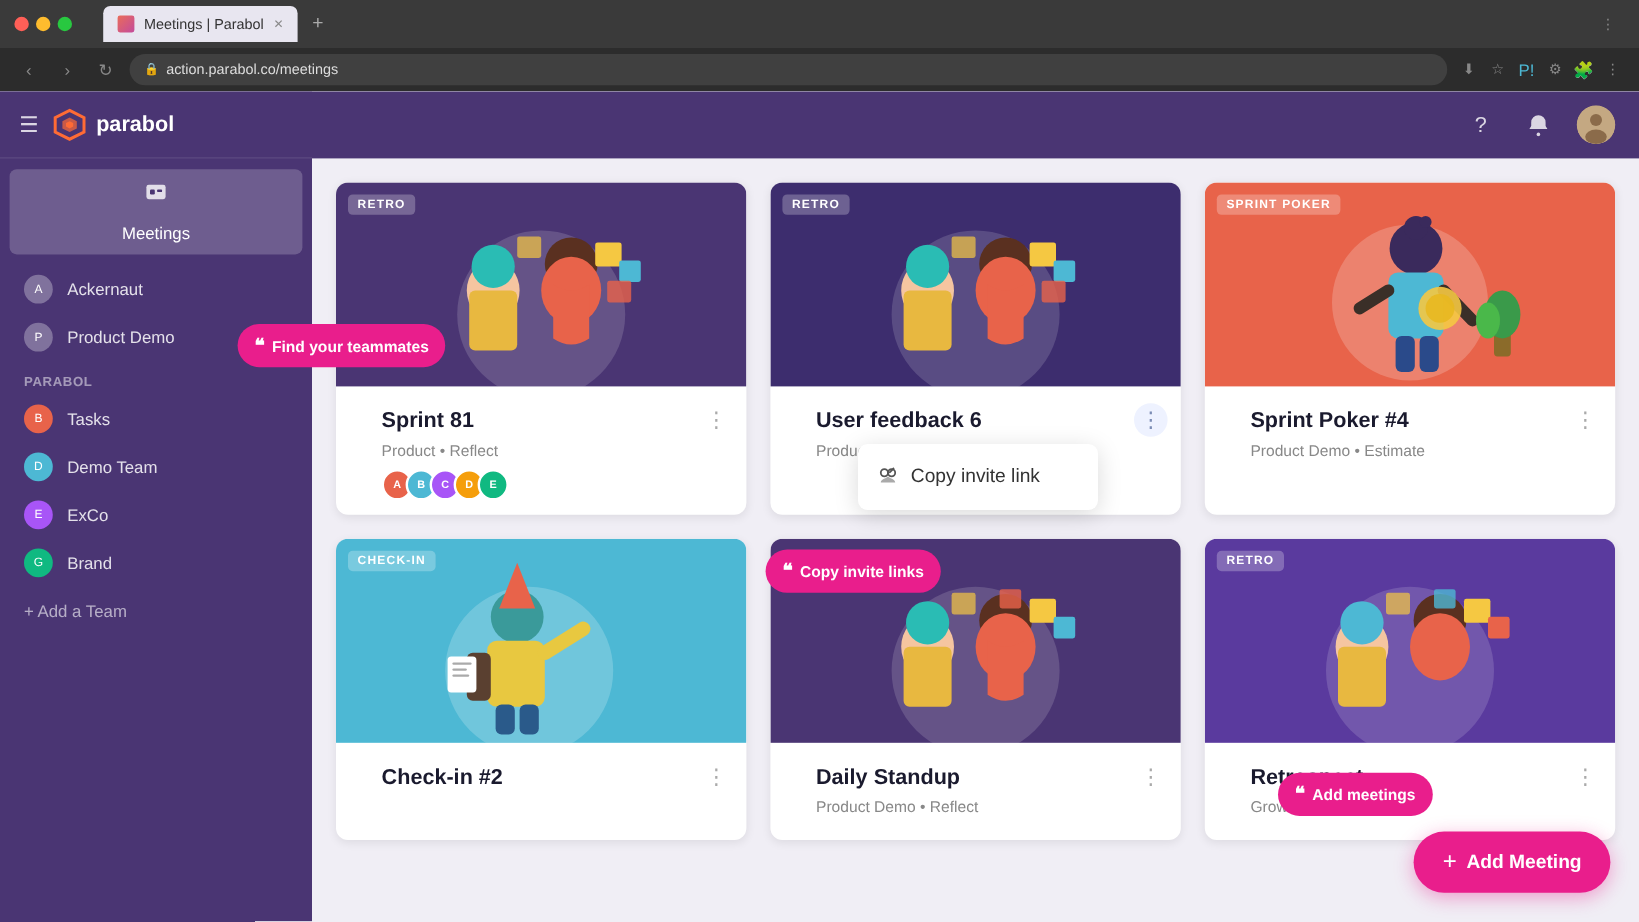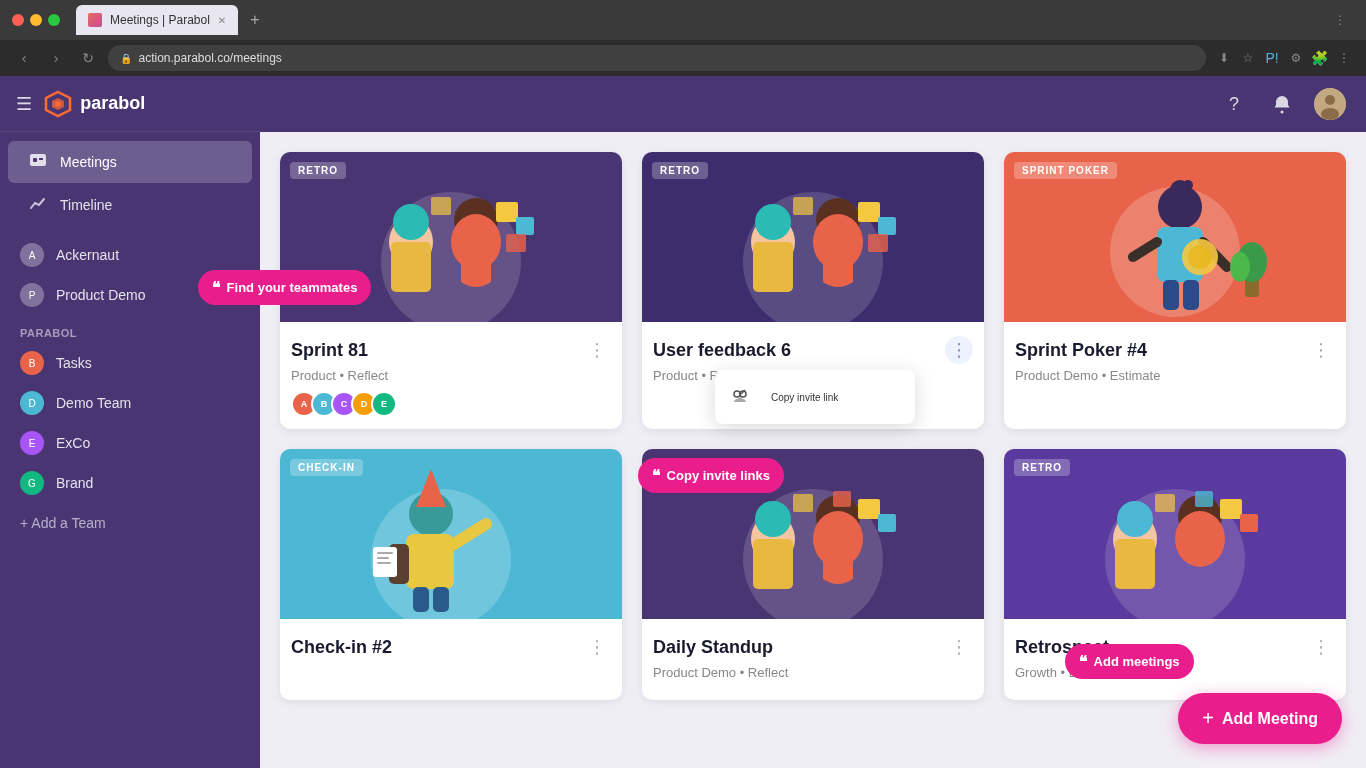--- a/index.html
+++ b/index.html
@@ -6,21 +6,21 @@
     body { font-family: -apple-system, BlinkMacSystemFont, 'Segoe UI', sans-serif; background: #f0eef5; width: 1366px; height: 768px; overflow: hidden; display: flex; flex-direction: column; }
 
     
     .browser-chrome { background: #3a3a3a; height: 40px; display: flex; align-items: center; padding: 0 12px; gap: 8px; flex-shrink: 0; }
     .traffic-lights { display: flex; gap: 6px; }
     .traffic-light { width: 12px; height: 12px; border-radius: 50%; }
     .tl-red { background: #ff5f57; }
     .tl-yellow { background: #febc2e; }
     .tl-green { background: #28c840; }
     .tab-bar { display: flex; align-items: center; gap: 4px; flex: 1; margin-left: 8px; }
-    .tab { background: #5a5a5a; color: #ccc; font-size: 12px; padding: 4px 12px; border-radius: 6px 6px 0 0; display: flex; align-items: center; gap: 8px; height: 30px; }
+    .tab { background: #5a5a5a; color: #ccc; font-size: 12px; padding: 4px 12px; border-radius: 6px 6px 0 0; display: flex; align-items: center; gap: 8px; height: 30px; margin-left: 10px; }
     .tab.active { background: #e8e6f0; color: #333; }
     .tab-favicon { width: 14px; height: 14px; border-radius: 2px; background: linear-gradient(135deg, #e96c5a, #c44b9c); }
     .tab-close { font-size: 10px; color: #888; cursor: pointer; }
     .new-tab { background: none; border: none; color: #aaa; font-size: 16px; cursor: pointer; padding: 0 8px; }
 
     
     .address-bar { background: #2c2c2c; height: 36px; display: flex; align-items: center; padding: 0 12px; gap: 8px; flex-shrink: 0; }
     .nav-btn { background: none; border: none; color: #888; font-size: 14px; cursor: pointer; width: 24px; height: 24px; display: flex; align-items: center; justify-content: center; border-radius: 50%; }
     .url-bar { flex: 1; background: #404040; border-radius: 20px; height: 26px; display: flex; align-items: center; padding: 0 12px; color: #ddd; font-size: 12px; }
     .url-lock { margin-right: 6px; color: #aaa; font-size: 10px; }
@@ -31,21 +31,21 @@
     .app { display: flex; flex: 1; overflow: hidden; }
 
     
     .sidebar { width: 260px; background: #4a3573; flex-shrink: 0; display: flex; flex-direction: column; overflow-y: auto; }
     .sidebar-header { height: 56px; display: flex; align-items: center; padding: 0 16px; gap: 12px; border-bottom: 1px solid rgba(255,255,255,0.1); }
     .hamburger { color: rgba(255,255,255,0.8); font-size: 18px; cursor: pointer; }
     .logo { display: flex; align-items: center; gap: 8px; }
     .logo-icon { width: 28px; height: 28px; }
     .logo-text { color: white; font-size: 18px; font-weight: 600; }
     .sidebar-nav { padding: 8px 0; }
-    .nav-item { display: flex; align-items: center; gap: 12px; padding: 10px 20px; color: rgba(255,255,255,0.85); font-size: 14px; cursor: pointer; border-radius: 6px; margin: 1px 8px; }
+    .nav-item { display: flex; align-items: center; gap: 12px; padding: 10px 20px; color: rgba(255,255,255,0.85); font-size: 14px; cursor: pointer; border-radius: 6px; margin: 1px 8px; flex-direction: column; }
     .nav-item.active { background: rgba(255,255,255,0.2); color: white; }
     .nav-icon { font-size: 16px; width: 20px; text-align: center; }
     .sidebar-section { padding: 12px 20px 4px; color: rgba(255,255,255,0.5); font-size: 11px; font-weight: 600; text-transform: uppercase; letter-spacing: 0.5px; }
     .team-item { display: flex; align-items: center; gap: 12px; padding: 8px 20px; color: rgba(255,255,255,0.85); font-size: 14px; cursor: pointer; }
     .team-avatar { width: 24px; height: 24px; border-radius: 50%; background: rgba(255,255,255,0.3); display: flex; align-items: center; justify-content: center; font-size: 10px; color: white; }
     .add-team { display: flex; align-items: center; gap: 12px; padding: 8px 20px; color: rgba(255,255,255,0.6); font-size: 14px; cursor: pointer; margin-top: 4px; }
 
     
     .main-content { flex: 1; display: flex; flex-direction: column; overflow: hidden; }
     .top-bar { background: #4a3573; height: 56px; display: flex; align-items: center; justify-content: flex-end; padding: 0 20px; gap: 16px; flex-shrink: 0; }
@@ -57,36 +57,36 @@
     
     .meetings-grid { display: grid; grid-template-columns: repeat(3, 1fr); gap: 20px; }
     .meeting-card { background: white; border-radius: 10px; overflow: hidden; box-shadow: 0 2px 8px rgba(0,0,0,0.08); cursor: pointer; position: relative; }
     .card-image { height: 170px; display: flex; align-items: center; justify-content: center; position: relative; }
     .card-image.retro-purple { background: #4a3573; }
     .card-image.retro-purple2 { background: #3d2d6e; }
     .card-image.sprint-orange { background: #e8634a; }
     .card-image.checkin-blue { background: #4db8d4; }
     .card-image.retro-purple3 { background: #5a3a9e; }
     .card-badge { position: absolute; top: 10px; left: 10px; background: rgba(255,255,255,0.25); color: white; font-size: 10px; font-weight: 600; letter-spacing: 1px; padding: 3px 8px; border-radius: 4px; text-transform: uppercase; }
-    .card-body { padding: 14px 11px 12px; }
+    .card-body { padding: 14px 11px 12px; margin-left: 27px; }
     .card-header { display: flex; align-items: center; justify-content: space-between; margin-bottom: 4px; }
     .card-title { font-size: 18px; font-weight: 600; color: #1a1a2e; }
     .card-menu { color: #aaa; font-size: 18px; cursor: pointer; width: 28px; height: 28px; display: flex; align-items: center; justify-content: center; border-radius: 4px; }
     .card-subtitle { font-size: 13px; color: #888; margin-bottom: 8px; }
     .avatars { display: flex; gap: -4px; }
     .mini-avatar { width: 26px; height: 26px; border-radius: 50%; border: 2px solid white; margin-right: -6px; background: #ccc; overflow: hidden; font-size: 9px; display: flex; align-items: center; justify-content: center; color: white; font-weight: 600; }
     .av1 { background: #e8634a; }
     .av2 { background: #4db8d4; }
     .av3 { background: #a855f7; }
     .av4 { background: #f59e0b; }
     .av5 { background: #10b981; }
 
     
     .dropdown-menu { position: absolute; top: 380px; left: 720px; background: white; border-radius: 8px; box-shadow: 0 4px 20px rgba(0,0,0,0.15); padding: 6px 0; z-index: 100; min-width: 200px; }
-    .dropdown-item { display: flex; align-items: center; gap: 22px; padding: 10px 16px; font-size: 10px; color: #333; cursor: pointer; }
+    .dropdown-item { display: flex; align-items: center; gap: 10px; padding: 10px 16px; font-size: 16px; color: #333; cursor: pointer; }
     .dropdown-icon { color: #666; font-size: 16px; }
 
     
     .tooltip-bubble { position: absolute; background: #e91e8c; color: white; font-size: 13px; font-weight: 600; padding: 8px 14px; border-radius: 20px; display: flex; align-items: center; gap: 6px; z-index: 200; white-space: nowrap; }
     .tooltip-bubble .quote-icon { font-size: 16px; }
 
     
     .add-meeting-btn { position: fixed; bottom: 24px; right: 24px; background: #e91e8c; color: white; border: none; border-radius: 28px; padding: 14px 24px; font-size: 16px; font-weight: 600; cursor: pointer; display: flex; align-items: center; gap: 8px; box-shadow: 0 4px 16px rgba(233,30,140,0.4); z-index: 300; }
 
     
@@ -150,28 +150,20 @@
     <div class="sidebar-nav">
       <div class="nav-item active">
         <span class="nav-icon">
           <svg width="18" height="18" viewBox="0 0 18 18" fill="none">
             <rect x="1" y="3" width="16" height="12" rx="2" fill="rgba(255,255,255,0.8)"></rect>
             <rect x="4" y="7" width="4" height="4" rx="1" fill="#4a3573"></rect>
             <rect x="10" y="7" width="4" height="2" rx="0.5" fill="#4a3573"></rect>
           </svg>
         </span>
         <span>Meetings</span>
-      </div>
-      <div class="nav-item">
-        <span class="nav-icon">
-          <svg width="18" height="18" viewBox="0 0 18 18" fill="none">
-            <path d="M2 14 L6 9 L10 11 L15 5" stroke="rgba(255,255,255,0.7)" stroke-width="2" fill="none" stroke-linecap="round"></path>
-          </svg>
-        </span>
-        <span>Timeline</span>
       </div>
     </div>
 
     <div class="team-item">
       <div class="team-avatar">A</div>
       <span>Ackernaut</span>
     </div>
 
     <div class="team-item">
       <div class="team-avatar">P</div>

